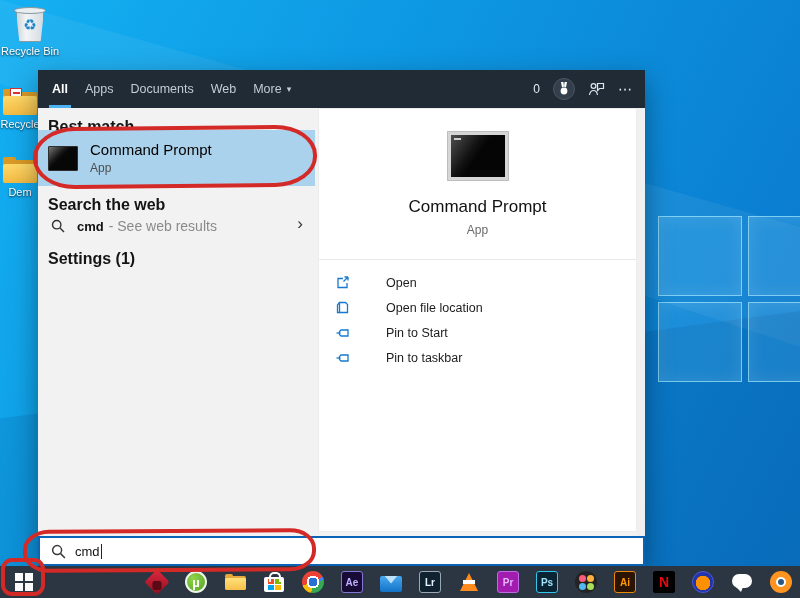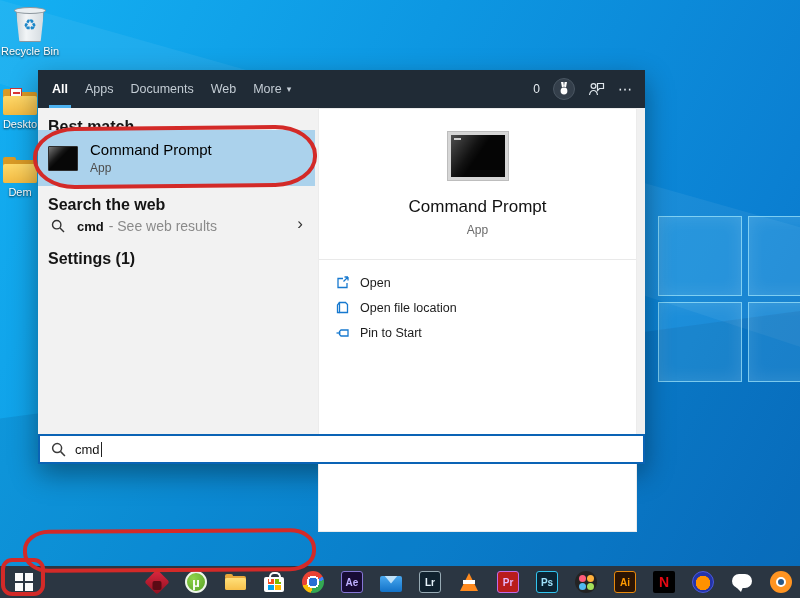--- a/index.html
+++ b/index.html
@@ -29,21 +29,21 @@
     border:1px solid #8d979e;border-radius:50%;}
   .bin .sym{position:absolute;left:0;right:0;top:11px;text-align:center;font-size:15px;color:#1c86c8;}
   .folder{width:36px;height:28px;position:relative;}
   .folder .back{position:absolute;left:1px;top:4px;right:1px;bottom:1px;background:#d99a26;border-radius:2px;}
   .folder .back::before{content:"";position:absolute;top:-3px;left:0;width:13px;height:4px;background:#d99a26;border-radius:2px 2px 0 0;}
   .folder .doc{position:absolute;left:8px;top:0px;width:12px;height:15px;background:#fff;border:1px solid #c33;}
   .folder .doc::after{content:"";position:absolute;left:2px;top:3px;width:7px;height:2px;background:#d33;box-shadow:0 4px 0 #d33;}
   .folder .front{position:absolute;left:1px;right:1px;bottom:1px;height:19px;
     background:linear-gradient(#ffd969,#f3bb43);border-radius:2px;}
   
-  .panel{position:absolute;left:38px;top:70px;width:607px;height:394px;background:#f2f2f2;
+  .panel{position:absolute;left:38px;top:70px;width:607px;height:496px;background:#f2f2f2;
     box-shadow:0 10px 26px rgba(0,0,0,.38);z-index:10;}
   .phead{position:absolute;left:0;top:0;right:0;height:38px;background:#202b36;display:flex;align-items:stretch;padding-left:14px;}
   .tab{display:flex;align-items:center;margin-right:17px;font-size:12.5px;color:#c3ccd4;cursor:pointer;position:relative;}
   .tab.active{color:#fff;font-weight:bold;}
   .tab.active::after{content:"";position:absolute;left:-3px;right:-3px;bottom:0;height:3px;background:#4db2f0;}
   .tab .caret{font-size:9px;margin-left:5px;color:#c3ccd4;}
   .hicons{position:absolute;right:12px;top:0;height:38px;display:flex;align-items:center;gap:13px;}
   .hnum{color:#e6ecf1;font-size:12px;}
   .medal{width:22px;height:22px;border-radius:50%;background:#343f4b;border:1px solid #4a5662;display:flex;align-items:center;justify-content:center;}
   .hico{display:flex;align-items:center;justify-content:center;cursor:pointer;}
@@ -65,21 +65,21 @@
   .card{position:absolute;left:280px;top:38px;width:319px;height:424px;background:#fff;border:1px solid #ececec;
     display:flex;flex-direction:column;align-items:center;}
   .cmd-lg{margin-top:22px;width:62px;height:50px;background:#d6d6d6;border:1px solid #bdbdbd;padding:3px;}
   .cmd-lg .scr{width:100%;height:100%;background:
     linear-gradient(125deg,rgba(255,255,255,.30),rgba(255,255,255,.05) 38%,rgba(0,0,0,0) 50%),#050505;position:relative;}
   .cmd-lg .scr::before{content:"";position:absolute;left:3px;top:3px;width:7px;height:2px;background:#cfcfcf;}
   .dt-title{margin-top:16px;font-size:17px;color:#111;}
   .dt-sub{margin-top:6px;font-size:12px;color:#6b6b6b;}
   .divider{width:100%;height:1px;background:#e9e9e9;margin-top:22px;}
   .actions{align-self:stretch;padding:10px 0 0 16px;}
-  .act{display:flex;align-items:center;height:25px;cursor:pointer;}
+  .act{display:flex;align-items:center;height:25px;cursor:pointer;gap:26px;}
   .act svg{flex:0 0 auto;}
   .act span{margin-left:10px;font-size:12.5px;color:#1c1c1c;}
   .gutter{position:absolute;right:0;top:38px;width:8px;bottom:30px;background:#f0f0f0;}
   
   .sbox{position:absolute;left:0;bottom:0;width:607px;height:30px;background:#fff;border:2px solid #0a63b5;
     display:flex;align-items:center;padding-left:11px;}
   .sbox .q{font-size:13px;color:#111;margin-left:9px;}
   .caret-bar{width:1px;height:15px;background:#222;margin-left:1px;}
   
   .taskbar{position:absolute;left:0;right:0;bottom:0;height:32px;background:#2b3642;z-index:20;display:flex;align-items:center;}
@@ -100,21 +100,21 @@
     grid-template-columns:6px 6px;grid-template-rows:5px 5px;gap:1px;}
   .store::before{content:"";position:absolute;top:-5px;left:5px;width:8px;height:8px;border:2px solid #fff;border-bottom:none;border-radius:5px 5px 0 0;}
   .store i:nth-child(1){background:#f25022}.store i:nth-child(2){background:#7fba00}
   .store i:nth-child(3){background:#00a4ef}.store i:nth-child(4){background:#ffb900}
   .chrome{width:22px;height:22px;border-radius:50%;
     background:radial-gradient(circle at 50% 50%,#2a6fd4 0 4.5px,#fff 4.5px 6.5px,rgba(0,0,0,0) 6.5px),
     conic-gradient(from -55deg,#ea4335 0 115deg,#4285f4 115deg 135deg,#34a853 135deg 245deg,#fbbc05 245deg 305deg,#ea4335 305deg 360deg);}
   .adtile{width:22px;height:22px;border-radius:3px;font-size:10px;font-weight:bold;display:flex;align-items:center;justify-content:center;}
   .ae{background:#180b35;border:1.5px solid #8576d6;color:#beafff;}
   .lr{background:#10222f;border:1.5px solid #97aab4;color:#e6f3fb;}
-  .pr{background:#b91c1c;border:1.5px solid #c06ae6;color:#e5b6f9;}
+  .pr{background:#a21caf;border:1.5px solid #c06ae6;color:#e5b6f9;}
   .ps{background:#0b2433;border:1.5px solid #31c5f0;color:#9fe1f9;}
   .ai{background:#2b1403;border:1.5px solid #e8890c;color:#ff9a00;}
   .nflx{background:#000;border-radius:2px;color:#e50914;font-weight:800;font-size:14px;width:22px;height:22px;display:flex;align-items:center;justify-content:center;}
   .mailico{width:22px;height:16px;background:linear-gradient(#49a8ef,#1272c8);border-radius:2px;position:relative;overflow:hidden;margin-top:3px;}
   .mailico::before{content:"";position:absolute;left:-4px;top:-10px;width:30px;height:18px;background:#bfe2fa;
     transform:rotate(0deg);clip-path:polygon(0 0,100% 0,50% 100%);}
   .vlc{width:0;height:0;border-left:9px solid transparent;border-right:9px solid transparent;border-bottom:18px solid #ff8a1e;position:relative;}
   .vlc::after{content:"";position:absolute;left:-6px;top:7px;width:12px;height:4px;background:#fff;}
   .resolve{width:22px;height:22px;border-radius:50%;background:#232323;display:grid;place-content:center;
     grid-template-columns:7px 7px;grid-template-rows:7px 7px;gap:1px;}
@@ -152,21 +152,21 @@
         <div class="sym">♻</div>
     </div>
     <div class="lbl">Recycle Bin</div>
   </div>
   <div class="dicon" style="left:-6px;top:88px;">
     <div class="folder">
       <div class="back"></div>
         <div class="doc"></div>
         <div class="front"></div>
     </div>
-    <div class="lbl">Deskto</div>
+    <div class="lbl">Recycle</div>
   </div>
   <div class="dicon" style="left:-6px;top:156px;">
     <div class="folder">
       <div class="back"></div>
         <div class="front"></div>
     </div>
     <div class="lbl">Dem</div>
   </div>
 
   <div class="panel">
@@ -248,20 +248,27 @@
             </svg>
           <span>Open file location</span>
         </div>
         <div class="act">
           <svg width="15" height="15" viewBox="0 0 15 15" fill="none" stroke="#1779cf" stroke-width="1.3">
             <path d="M1.5 8h4"></path>
               <path d="M6 5h7v6H6l-1.5-1.5v-3z"></path>
             </svg>
           <span>Pin to Start</span>
         </div>
+        <div class="act">
+          <svg width="15" height="15" viewBox="0 0 15 15" fill="none" stroke="#1779cf" stroke-width="1.3">
+            <path d="M1.5 8h4"></path>
+              <path d="M6 5h7v6H6l-1.5-1.5v-3z"></path>
+            </svg>
+          <span>Pin to taskbar</span>
+        </div>
       </div>
     </div>
     <div class="gutter"></div>
 
     <div class="sbox">
       <svg width="15" height="15" viewBox="0 0 14 14" fill="none" stroke="#3a3a3a" stroke-width="1.4">
         <circle cx="5.7" cy="5.7" r="4.2"></circle>
           <line x1="9" y1="9" x2="13" y2="13"></line>
         </svg>
       <span class="q">cmd</span>

